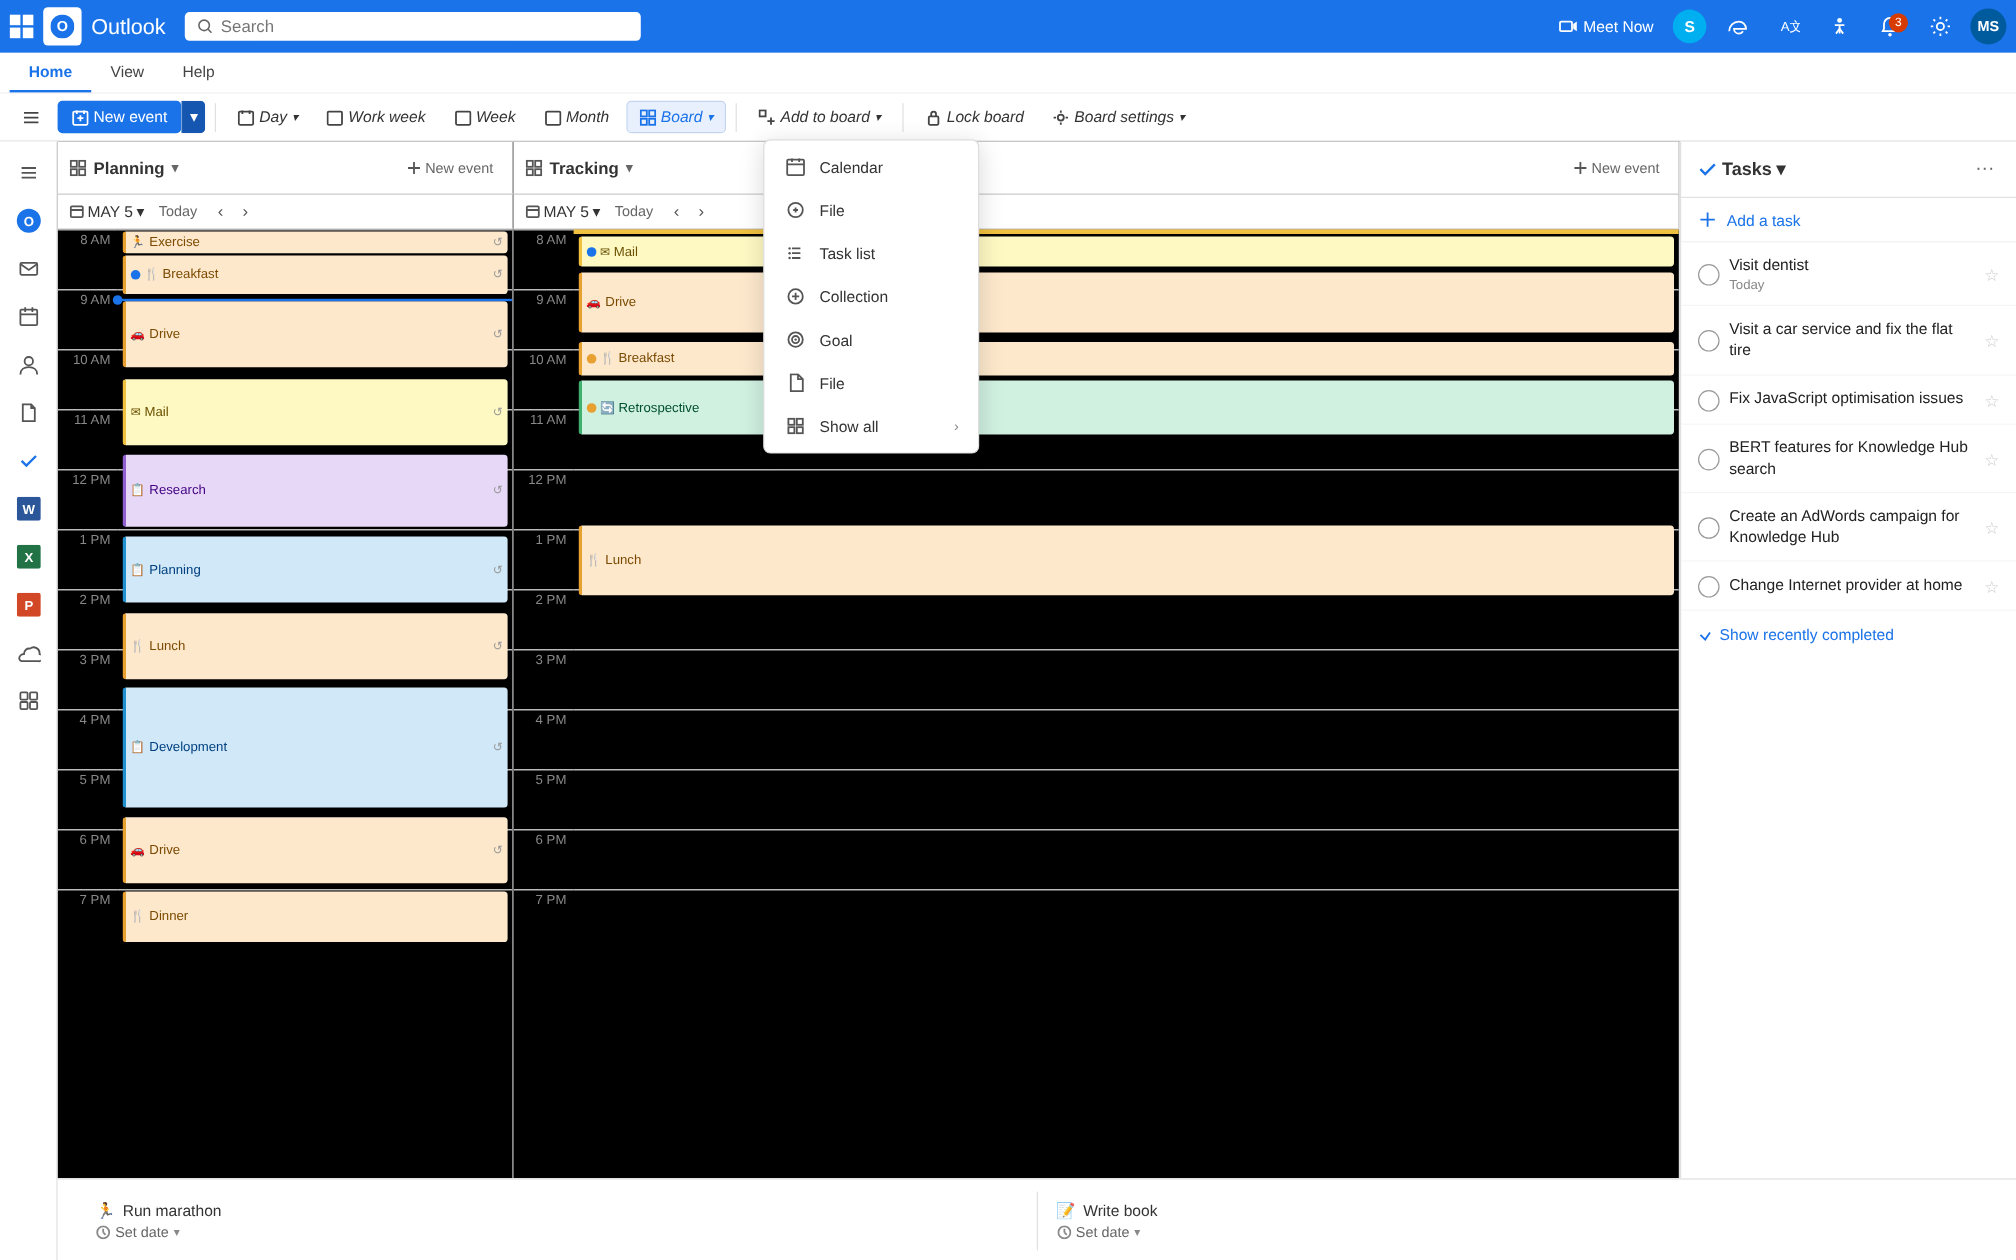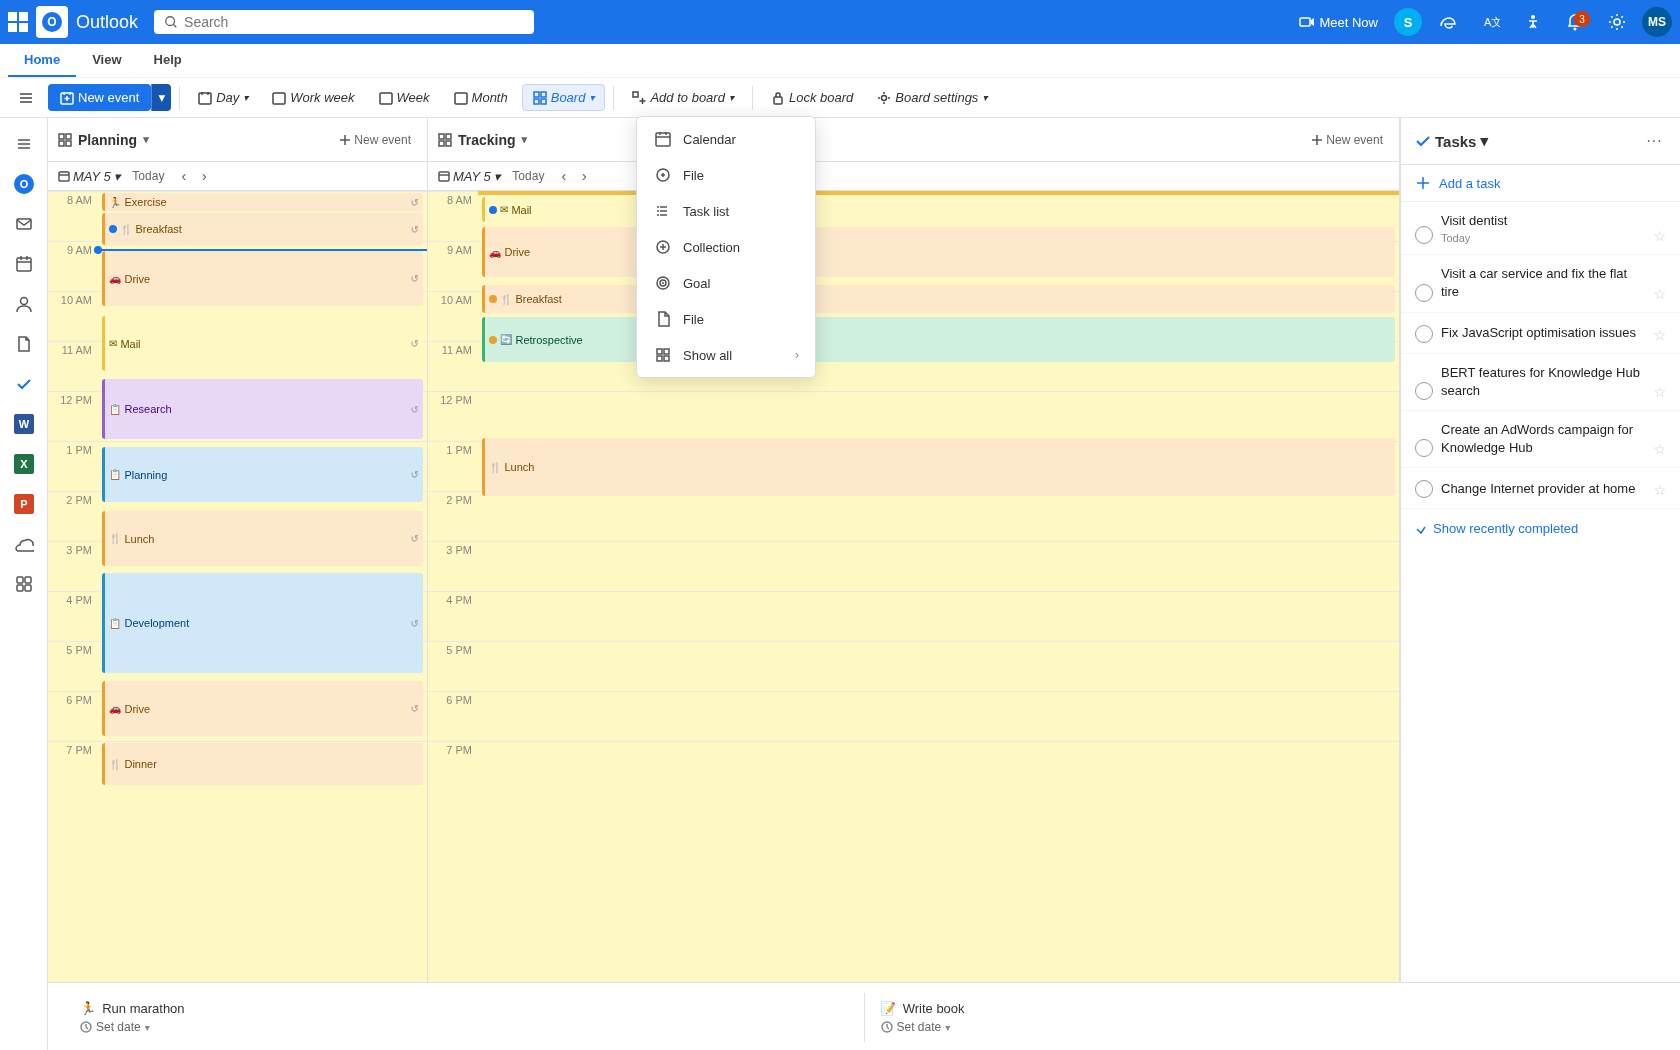--- a/index.html
+++ b/index.html
@@ -16,46 +16,46 @@
     .search-bar input { border: none; outline: none; font-size: 14px; flex: 1; color: #333; }
     .titlebar-right { margin-left: auto; display: flex; align-items: center; gap: 8px; }
     .titlebar-btn { color: white; background: none; border: none; cursor: pointer; font-size: 13px; padding: 4px 8px; border-radius: 4px; display: flex; align-items: center; gap: 4px; }
     .avatar { width: 30px; height: 30px; border-radius: 50%; background: #005a9e; color: white; display: flex; align-items: center; justify-content: center; font-size: 12px; font-weight: bold; }
     .badge { background: #d83b01; color: white; border-radius: 50%; width: 16px; height: 16px; font-size: 10px; display: flex; align-items: center; justify-content: center; position: absolute; top: -4px; right: -4px; }
     .icon-wrap { position: relative; }
 
     
     .ribbon { background: white; border-bottom: 1px solid #e0e0e0; }
     .ribbon-tabs { display: flex; gap: 0; padding: 0 8px; }
-    .ribbon-tab { padding: 8px 16px; font-size: 13px; cursor: pointer; color: #444; border-bottom: 2px solid transparent; font-weight: bold; }
+    .ribbon-tab { padding: 8px 16px; font-size: 13px; cursor: pointer; color: #444; border-bottom: 2px solid transparent; }
     .ribbon-tab.active { color: #1a73e8; border-bottom: 2px solid #1a73e8; font-weight: 600; }
     .ribbon-actions { display: flex; align-items: center; gap: 4px; padding: 6px 8px; border-top: 1px solid #f0f0f0; }
     .ribbon-btn { display: flex; align-items: center; gap: 4px; padding: 5px 10px; border: none; background: none; cursor: pointer; border-radius: 4px; font-size: 13px; color: #333; font-style: italic; }
     .ribbon-btn.active { background: #e8f0fe; color: #1a73e8; border: 1px solid #c5d5f0; }
     .ribbon-btn .chevron { font-size: 10px; }
 
     
     .main-layout { display: flex; height: calc(1050px - 44px - 72px); }
     .sidebar { width: 48px; background: white; border-right: 1px solid #e0e0e0; display: flex; flex-direction: column; align-items: center; padding: 8px 0; gap: 4px; }
     .sidebar-icon { width: 36px; height: 36px; display: flex; align-items: center; justify-content: center; border-radius: 4px; cursor: pointer; color: #555; font-size: 18px; }
     .sidebar-icon.active { color: #1a73e8; }
 
     
     .content { flex: 1; display: flex; flex-direction: column; overflow: hidden; }
 
     
     .calendar-area { flex: 1; display: flex; overflow: hidden; }
-    .calendar-column { flex: 1; display: flex; flex-direction: column; border-right: 1px solid #e0e0e0; background: #fef9c3; }
+    .calendar-column { flex: 1; display: flex; flex-direction: column; border-right: 1px solid #e0e0e0; background: #000000; }
     .calendar-column:last-child { border-right: none; }
     .col-header { display: flex; align-items: center; justify-content: space-between; padding: 6px 10px; border-bottom: 1px solid #e0e0e0; background: white; height: 44px; }
     .col-title { font-size: 14px; font-weight: 600; color: #333; display: flex; align-items: center; gap: 6px; cursor: pointer; }
     .col-title .chevron { font-size: 11px; color: #666; }
     .col-actions { display: flex; align-items: center; gap: 4px; }
     .col-btn { background: none; border: none; cursor: pointer; color: #666; font-size: 12px; padding: 3px 6px; border-radius: 3px; display: flex; align-items: center; gap: 3px; }
-    .date-nav { display: flex; align-items: center; gap: 4px; font-style: italic; }
+    .date-nav { display: flex; align-items: center; gap: 4px; }
     .nav-btn { background: none; border: none; cursor: pointer; color: #555; font-size: 14px; padding: 2px 5px; border-radius: 3px; }
     .date-label { font-size: 13px; color: #333; display: flex; align-items: center; gap: 3px; cursor: pointer; }
 
     
     .time-grid { flex: 1; overflow-y: auto; display: flex; }
     .time-labels { width: 50px; flex-shrink: 0; }
     .time-slot { height: 50px; display: flex; align-items: flex-start; justify-content: flex-end; padding: 2px 6px 0 0; color: #888; font-size: 11px; border-top: 1px solid #e8e8e8; }
     .grid-events { flex: 1; position: relative; }
     .grid-row { height: 50px; border-top: 1px solid #e8e8e8; }
 
@@ -71,21 +71,21 @@
     .ev-green { background: #d0f0e0; border-left: 3px solid #40b070; color: #005030; }
 
     .sync-icon { margin-left: auto; color: #999; font-size: 10px; }
 
     
     .tasks-panel { width: 280px; background: white; border-left: 1px solid #e0e0e0; display: flex; flex-direction: column; }
     .tasks-header { display: flex; align-items: center; padding: 10px 14px; border-bottom: 1px solid #e0e0e0; gap: 4px; }
     .tasks-title { font-size: 15px; font-weight: 600; color: #333; display: flex; align-items: center; gap: 4px; }
     .tasks-more { margin-left: auto; cursor: pointer; color: #666; padding: 4px; border-radius: 3px; background: none; border: none; font-size: 16px; }
     .add-task-row { display: flex; align-items: center; gap: 8px; padding: 10px 14px; border-bottom: 1px solid #f0f0f0; cursor: pointer; color: #1a73e8; }
-    .task-item { display: flex; align-items: flex-end; padding: 10px 14px; border-bottom: 1px solid #f5f5f5; gap: 8px; cursor: pointer; }
+    .task-item { display: flex; align-items: center; padding: 10px 14px; border-bottom: 1px solid #f5f5f5; gap: 8px; cursor: pointer; }
     .task-circle { width: 18px; height: 18px; border-radius: 50%; border: 1.5px solid #999; flex-shrink: 0; margin-top: 2px; cursor: pointer; }
     .task-content { flex: 1; }
     .task-name { font-size: 13px; color: #222; line-height: 1.4; }
     .task-sub { font-size: 11px; color: #888; margin-top: 2px; }
     .task-star { color: #ccc; cursor: pointer; font-size: 14px; margin-top: 2px; }
     .show-completed { display: flex; align-items: flex-end; gap: 6px; padding: 12px 14px; color: #1a73e8; font-size: 13px; cursor: pointer; }
 
     
     .bottom-bar { height: 70px; background: white; border-top: 1px solid #e0e0e0; display: flex; align-items: center; padding: 0 16px; gap: 0; }
     .bottom-task { flex: 1; display: flex; flex-direction: column; gap: 4px; padding: 8px 16px; border-right: 1px solid #e0e0e0; cursor: pointer; }

